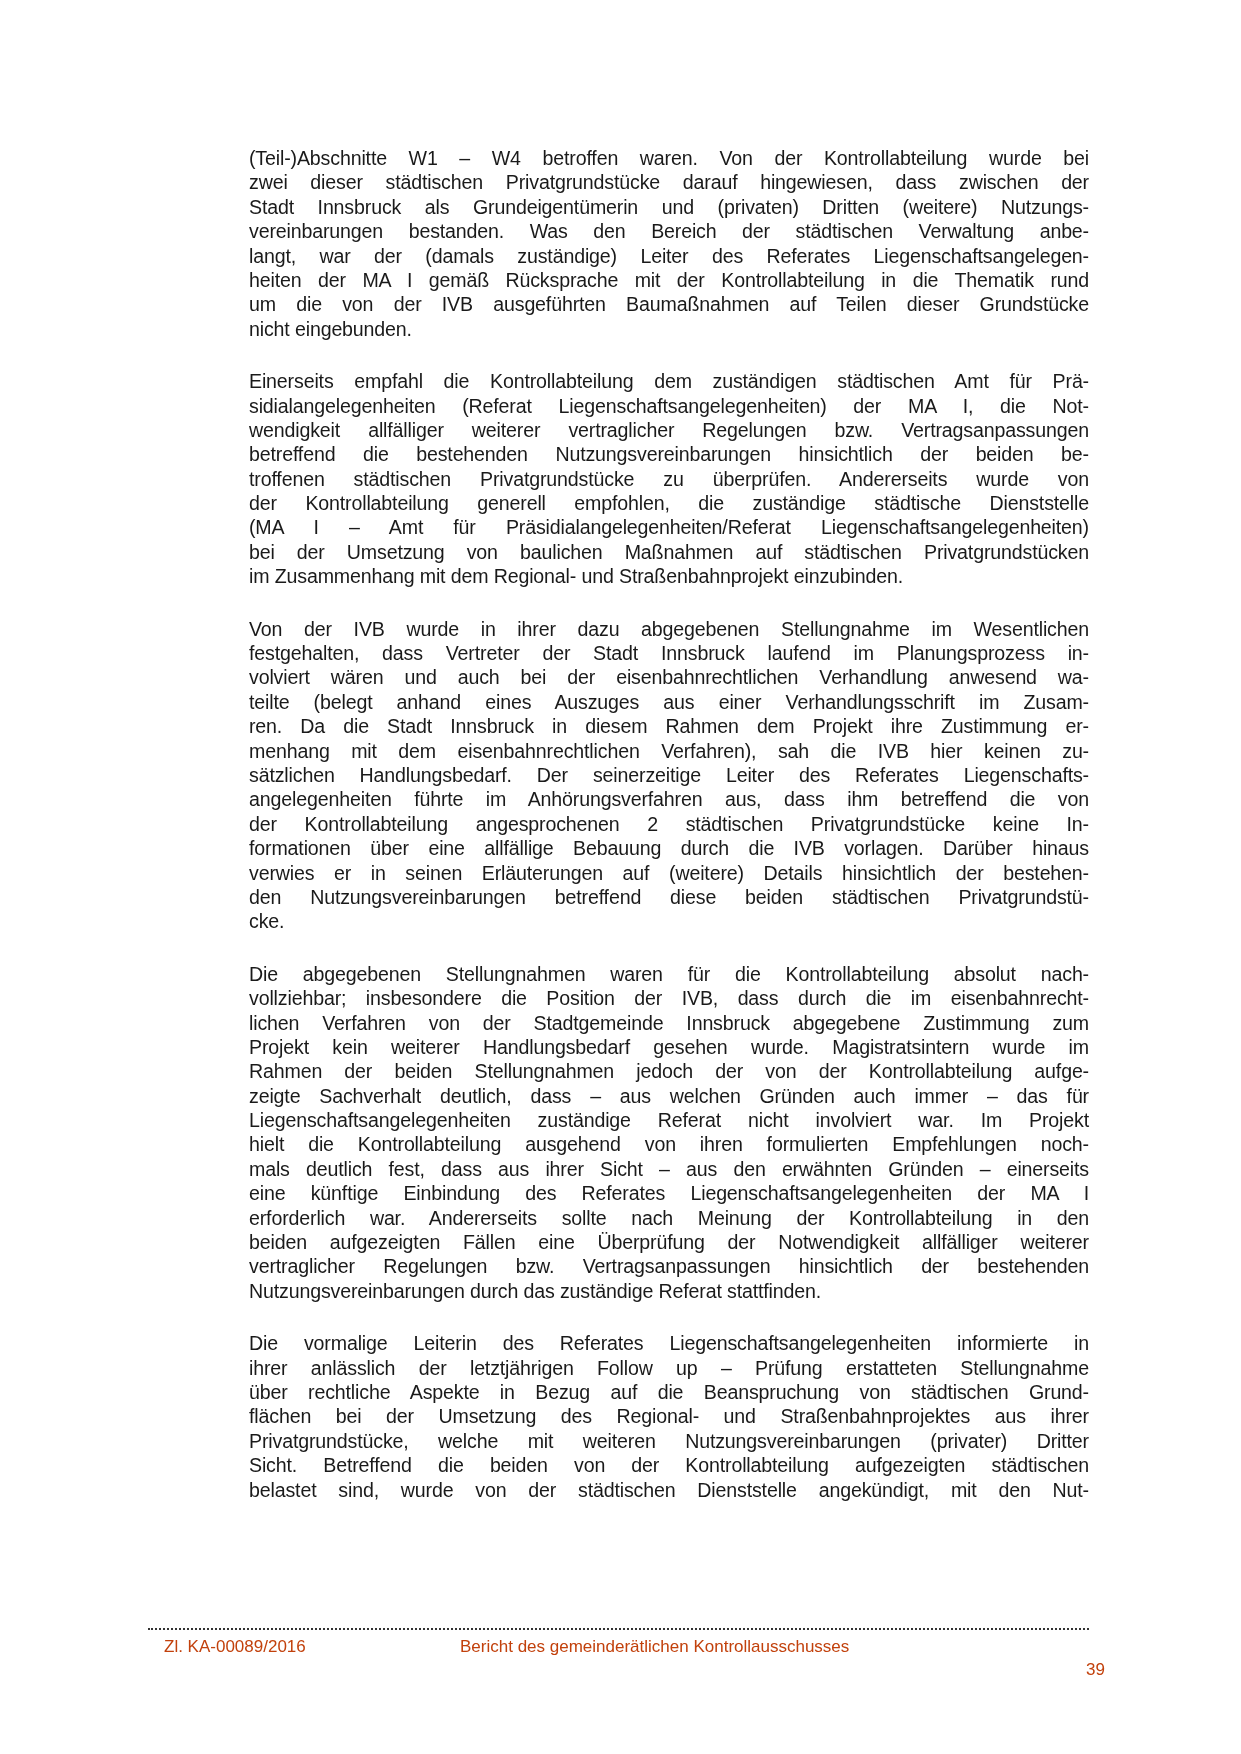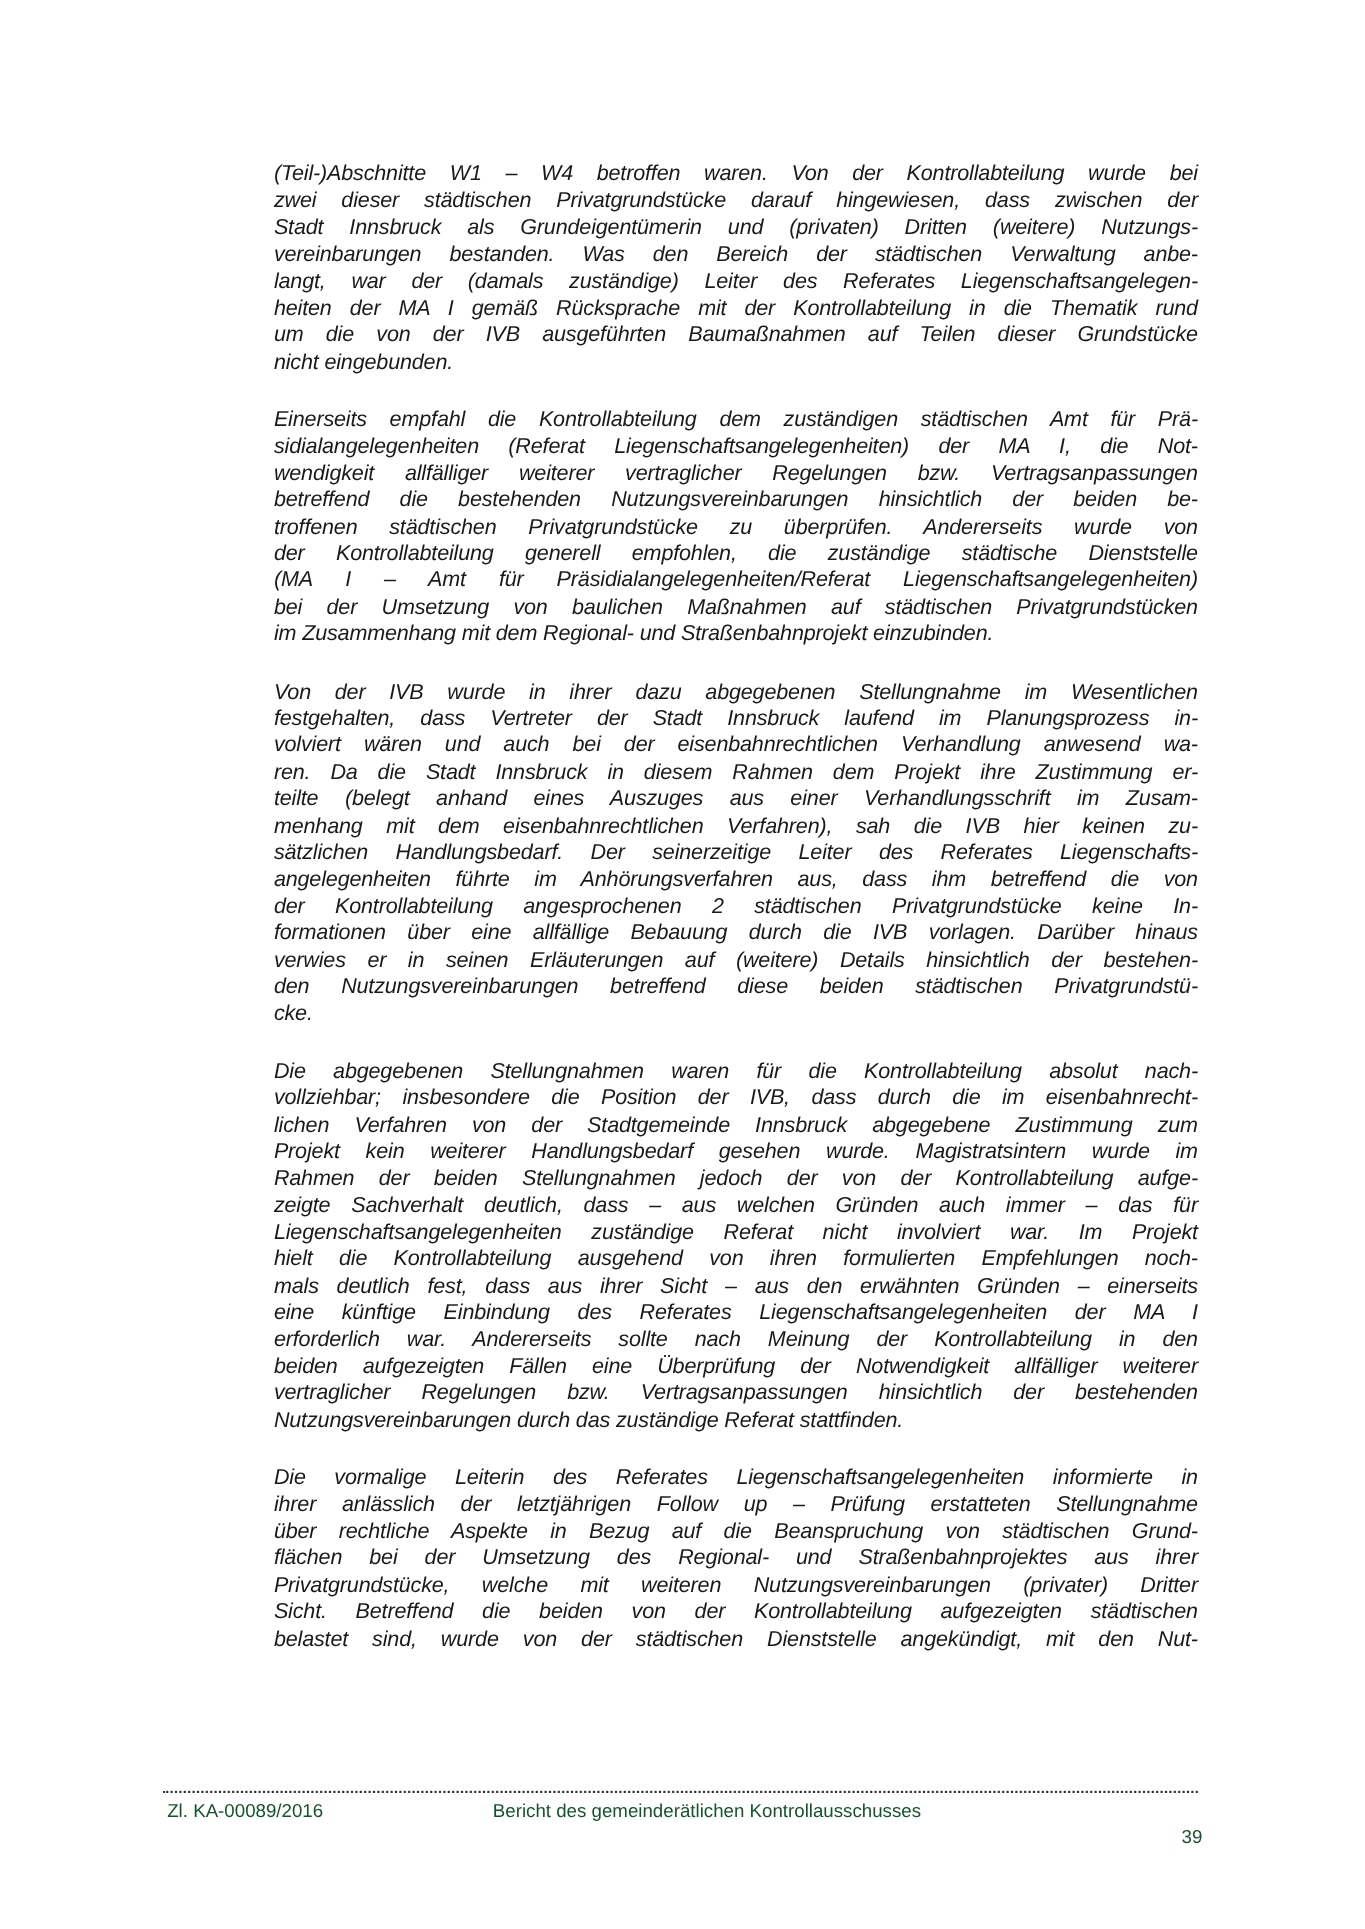--- a/index.html
+++ b/index.html
@@ -16,21 +16,20 @@
       color: #1a1a1a;
     }
     .page-body {
       position: absolute;
       left: 249px;
       top: 146px;
       width: 840px;
     }
     .paragraph {
       margin: 0 0 28px 0;
-      font-style: italic;
     }
     .line {
       display: block;
       font-size: 19.6px;
       line-height: 24.4px;
       height: 24.4px;
       white-space: nowrap;
       text-align: justify;
       text-align-last: justify;
       letter-spacing: -0.15px;
@@ -42,27 +41,27 @@
     .footer-rule {
       position: absolute;
       left: 148px;
       top: 1628px;
       width: 941px;
       height: 0;
       border-top: 2px dotted #333333;
     }
     .footer {
       position: absolute;
-      left: 152px;
+      left: 164px;
       top: 1635px;
       width: 941px;
       height: 24px;
       font-size: 17px;
       line-height: 24px;
-      color: #14532d;
+      color: #c2410c;
     }
     .footer .ref {
       position: absolute;
       left: 0;
       top: 0;
     }
     .footer .title {
       position: absolute;
       left: 296px;
       top: 0;
@@ -96,22 +95,22 @@
       <span class="line">troffenen städtischen Privatgrundstücke zu überprüfen. Andererseits wurde von</span>
       <span class="line">der Kontrollabteilung generell empfohlen, die zuständige städtische Dienststelle</span>
       <span class="line">(MA I – Amt für Präsidialangelegenheiten/Referat Liegenschaftsangelegenheiten)</span>
       <span class="line">bei der Umsetzung von baulichen Maßnahmen auf städtischen Privatgrundstücken</span>
       <span class="line last">im Zusammenhang mit dem Regional- und Straßenbahnprojekt einzubinden.</span>
     </p>
   <p class="paragraph">
       <span class="line">Von der IVB wurde in ihrer dazu abgegebenen Stellungnahme im Wesentlichen</span>
       <span class="line">festgehalten, dass Vertreter der Stadt Innsbruck laufend im Planungsprozess in-</span>
       <span class="line">volviert wären und auch bei der eisenbahnrechtlichen Verhandlung anwesend wa-</span>
+      <span class="line">teilte (belegt anhand eines Auszuges aus einer Verhandlungsschrift im Zusam-</span>
       <span class="line">ren. Da die Stadt Innsbruck in diesem Rahmen dem Projekt ihre Zustimmung er-</span>
-      <span class="line">teilte (belegt anhand eines Auszuges aus einer Verhandlungsschrift im Zusam-</span>
       <span class="line">menhang mit dem eisenbahnrechtlichen Verfahren), sah die IVB hier keinen zu-</span>
       <span class="line">sätzlichen Handlungsbedarf. Der seinerzeitige Leiter des Referates Liegenschafts-</span>
       <span class="line">angelegenheiten führte im Anhörungsverfahren aus, dass ihm betreffend die von</span>
       <span class="line">der Kontrollabteilung angesprochenen 2 städtischen Privatgrundstücke keine In-</span>
       <span class="line">formationen über eine allfällige Bebauung durch die IVB vorlagen. Darüber hinaus</span>
       <span class="line">verwies er in seinen Erläuterungen auf (weitere)  Details hinsichtlich der bestehen-</span>
       <span class="line">den Nutzungsvereinbarungen betreffend diese beiden städtischen Privatgrundstü-</span>
       <span class="line last">cke.</span>
     </p>
   <p class="paragraph">

